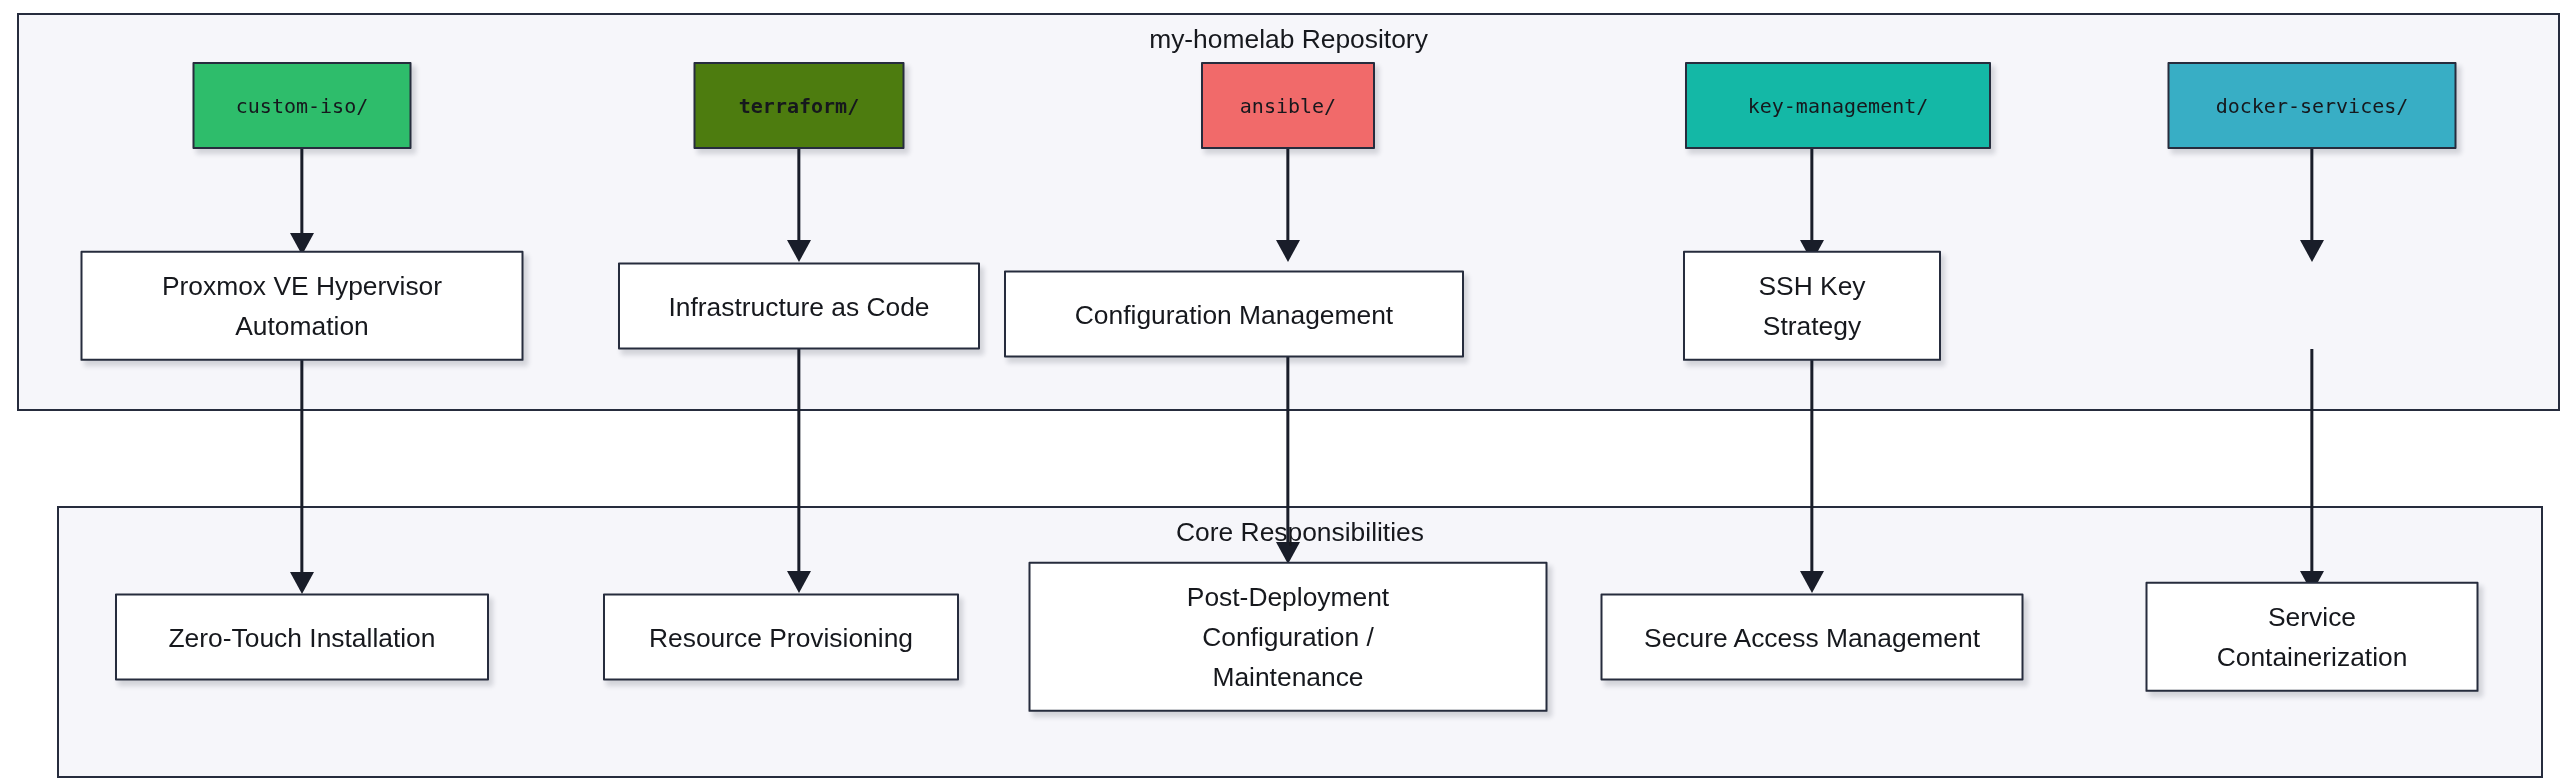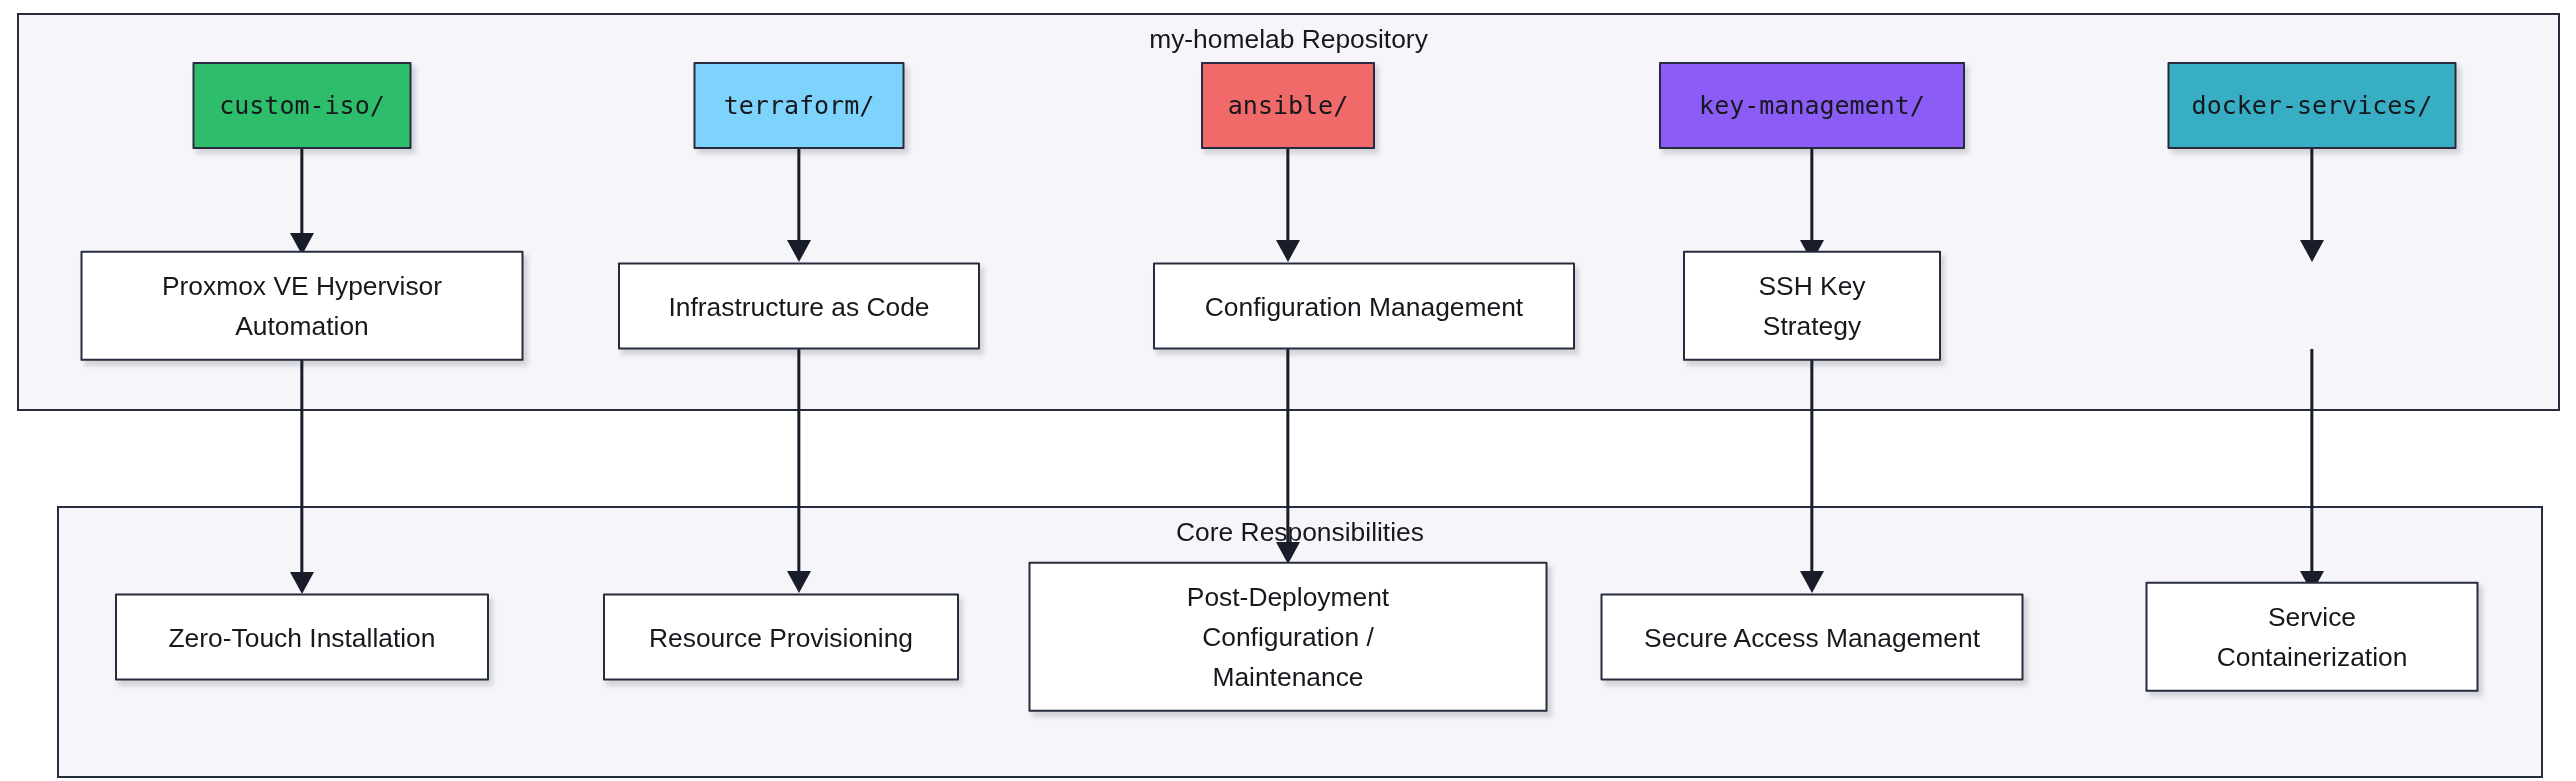--- a/index.html
+++ b/index.html
@@ -57,38 +57,38 @@
     z-index: 2;
     border-radius: 0.9px;
   }
 
   
   .dir-node {
     top: 62px;
     height: 87px;
     transform: translateX(-50%);
     font-family: "DejaVu Sans Mono", monospace;
-    font-size: 25px;
+    font-size: 20px;
   }
   .dir-1 { left: 302px;  width: 219px; }
   .dir-2 { left: 799px;  width: 211px; }
   .dir-3 { left: 1288px; width: 174px; }
   .dir-4 { left: 1812px; width: 306px; }
   .dir-5 { left: 2312px; width: 289px; }
 
   
   .role-node {
     top: 306px;
     transform: translate(-50%, -50%);
     min-height: 87px;
     padding: 13.2px 22.6px;
   }
   .role-1 { left: 302px;  width: 443px; }
   .role-2 { left: 799px;  width: 362px; }
-  .role-3 { left: 1364px; width: 422px; }
+  .role-3 { left: 1234px; width: 460px; margin-top: 8px; }
   .role-4 { left: 1812px; width: 258px; }
   .role-5 { left: 2312px; width: 381px; }
 
   
   .task-node {
     top: 637px;
     transform: translate(-50%, -50%);
     min-height: 87px;
     padding: 13.2px 22.6px;
   }
@@ -159,27 +159,27 @@
 
   <div class="arrow arrow-b1"></div>
   <div class="arrow arrow-b2"></div>
   <div class="arrow arrow-b3"></div>
   <div class="arrow arrow-b4"></div>
   <div class="arrow arrow-b5"></div>
 
   <div class="node dir-node dir-1" style="background-color: rgb(46, 189, 107);">
     <span>custom-iso/</span>
   </div>
-  <div class="node dir-node dir-2" style="background-color: #7dd3fc;">
+  <div class="node dir-node dir-2" style="background-color: #4d7c0f; font-weight: bold;">
     <span>terraform/</span>
   </div>
   <div class="node dir-node dir-3" style="background-color: rgb(241, 106, 106);">
     <span>ansible/</span>
   </div>
-  <div class="node dir-node dir-4" style="background-color: #8b5cf6;">
+  <div class="node dir-node dir-4" style="background-color: #14b8a6; margin-left: 26px;">
     <span>key-management/</span>
   </div>
   <div class="node dir-node dir-5" style="background-color: rgb(56, 174, 197);">
     <span>docker-services/</span>
   </div>
 
   <div class="node role-node role-1">
     <span>Proxmox VE Hypervisor
 Automation</span>
   </div>

